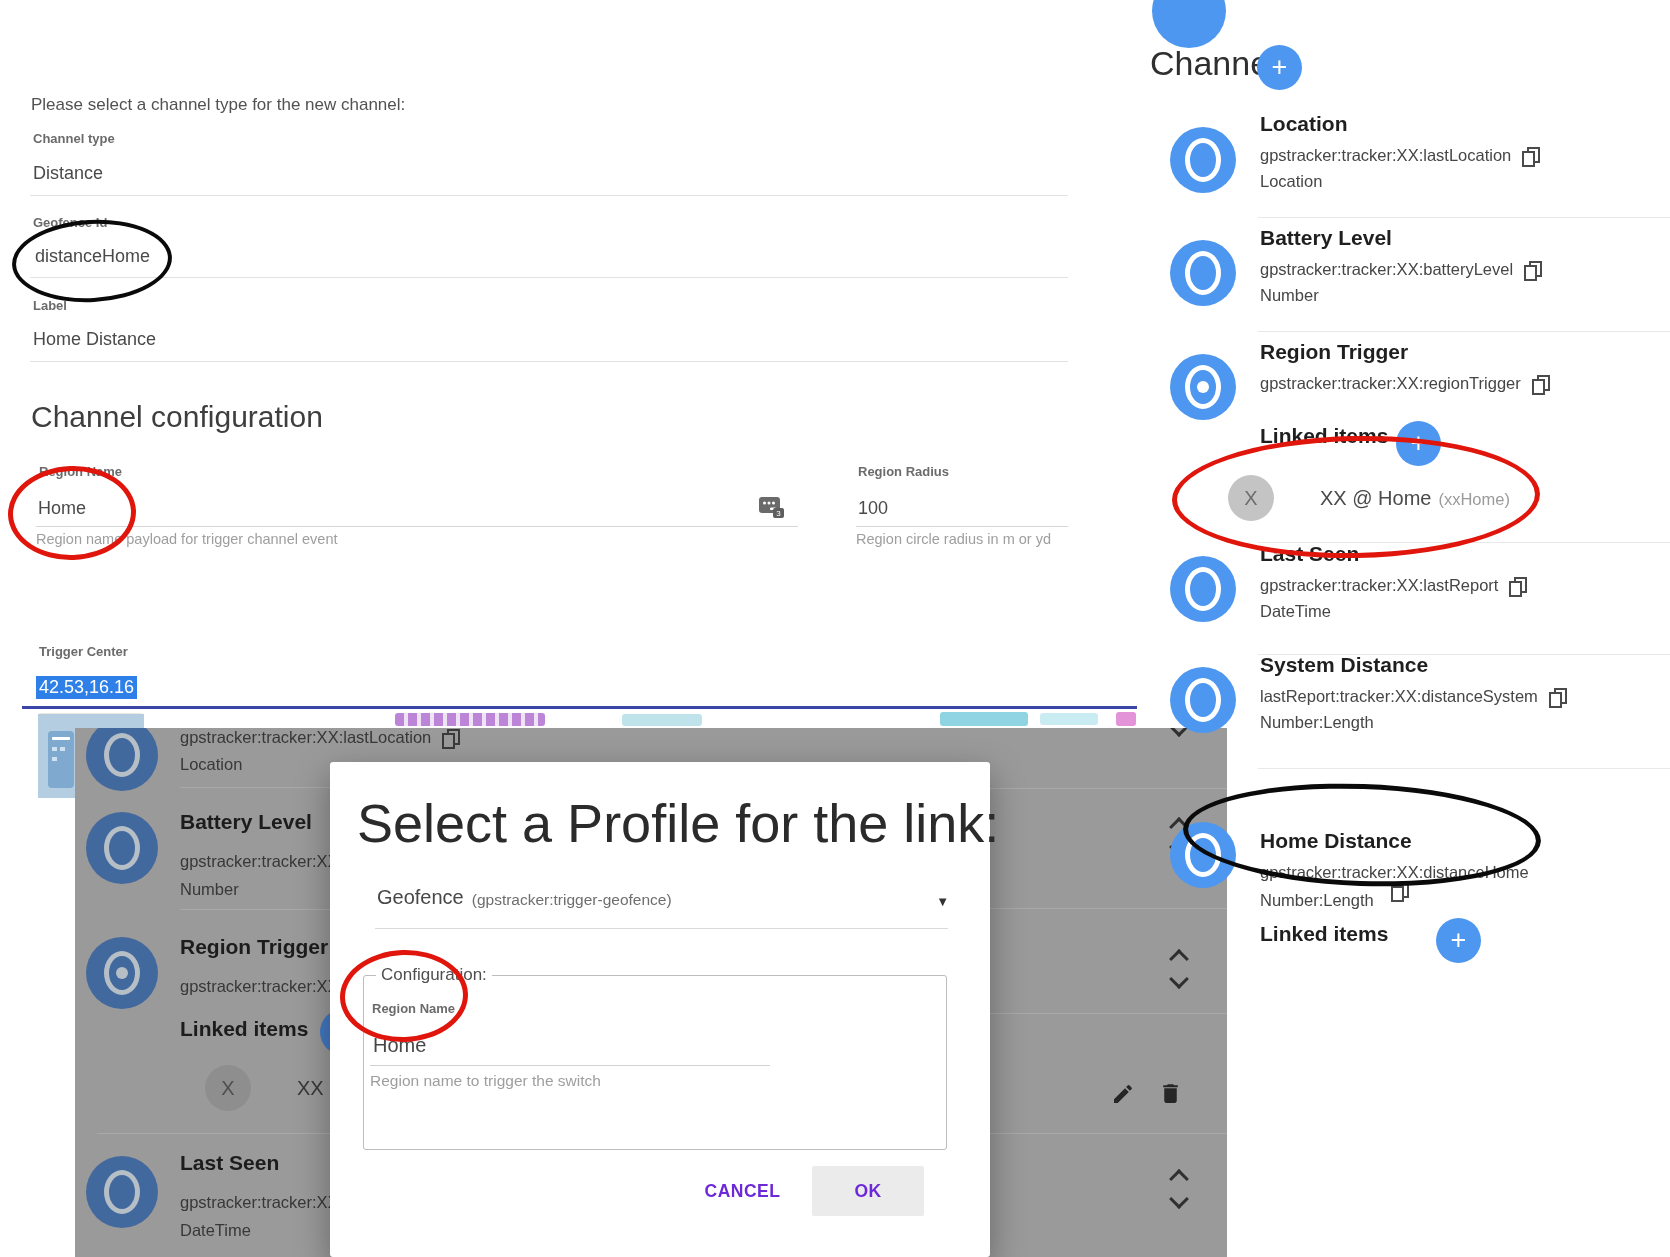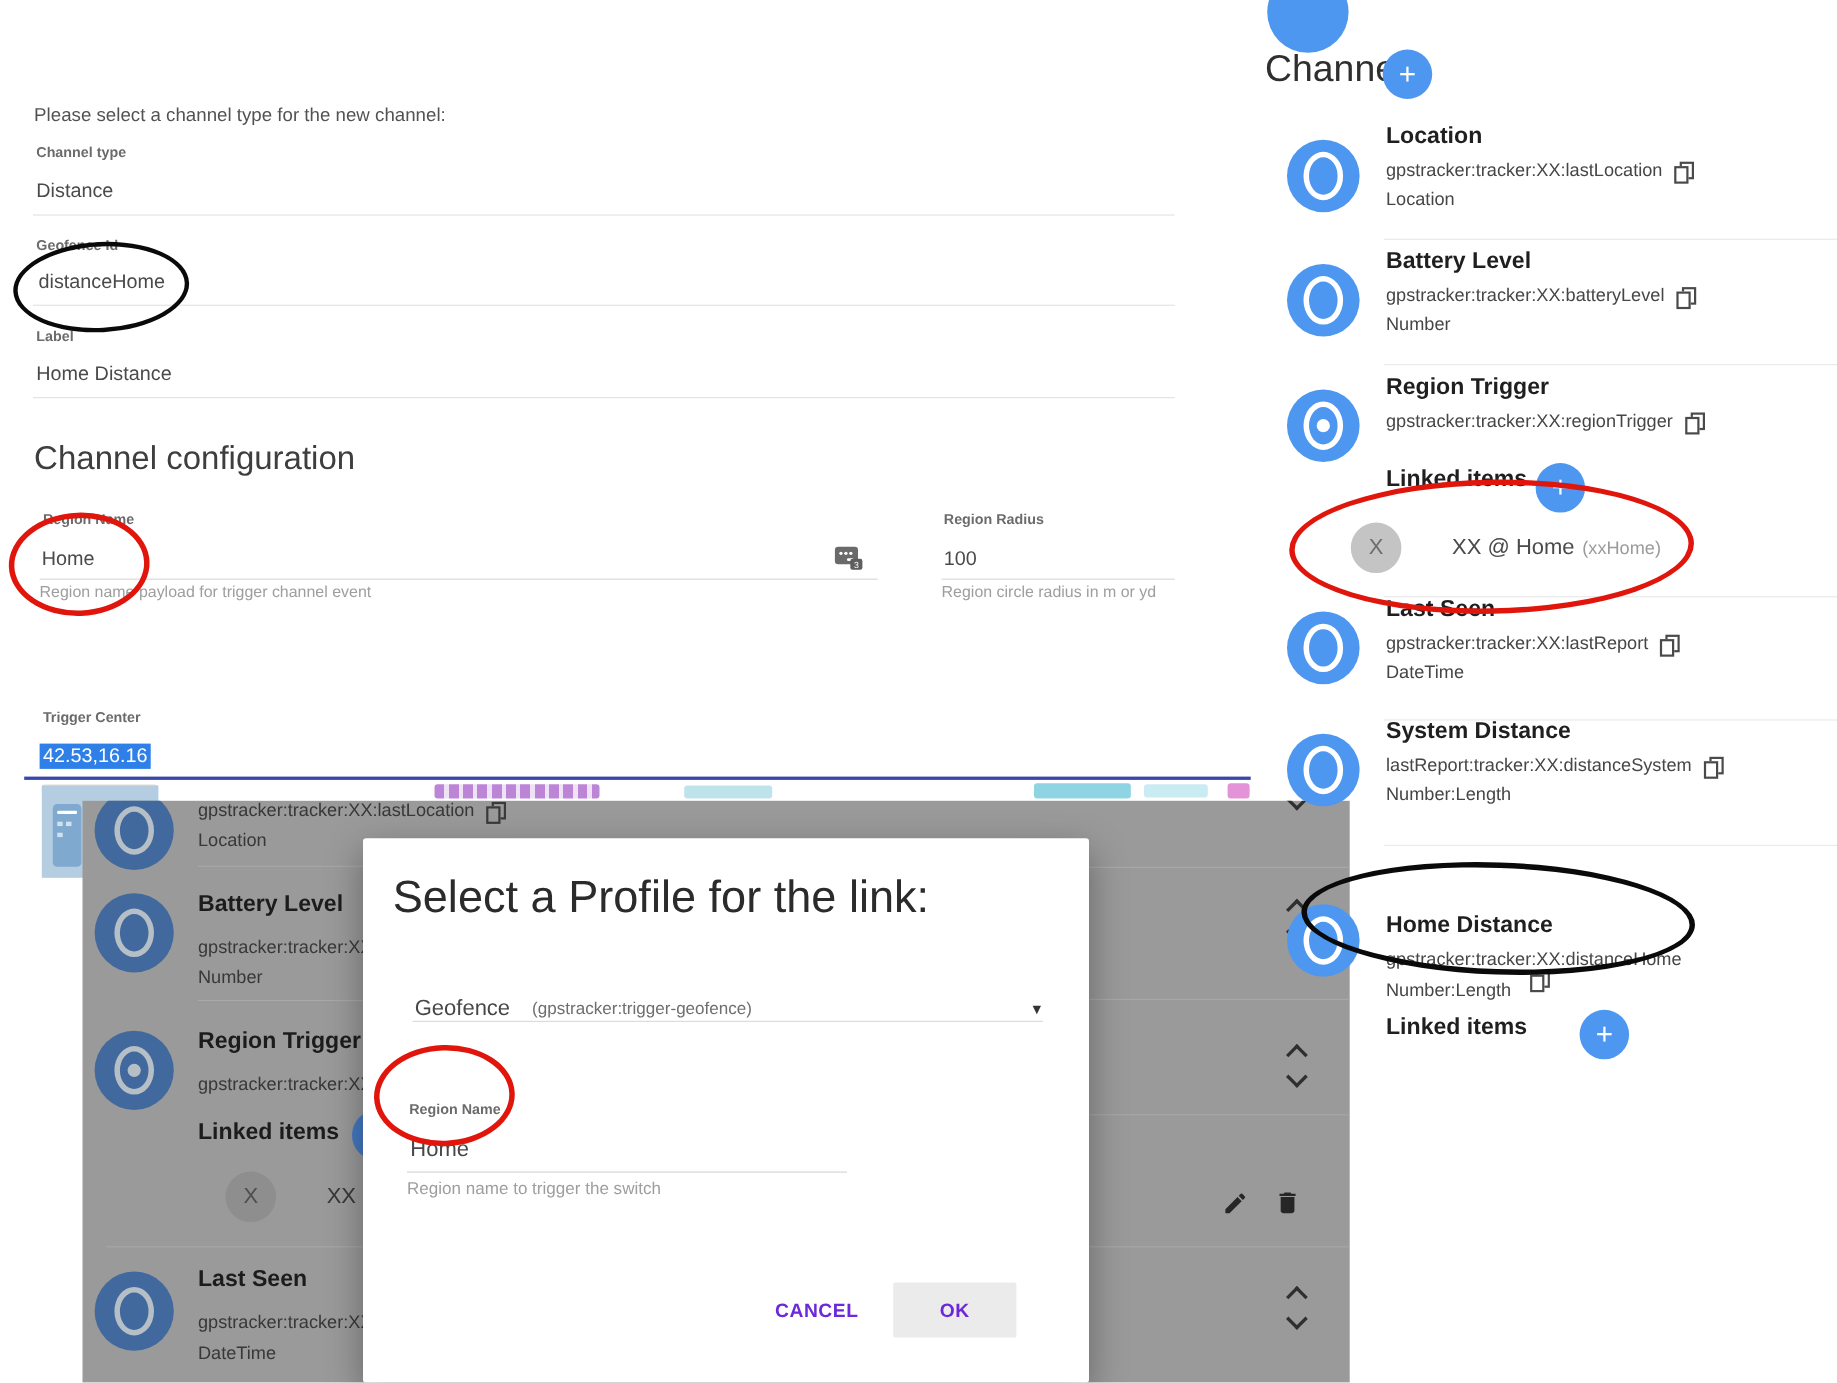--- a/index.html
+++ b/index.html
@@ -39,21 +39,21 @@
   #overlay .circle{background:#41699e;}
   #overlay .cdiv{background:#a9a9a9;}
   #overlay .copy::after{background:#9a9a9a;}
   #overlay .copy::before,#overlay .copy::after{border-color:#3a3a3a;}
   .chev{position:absolute;width:11px;height:11px;border-style:solid;border-color:#2f2f2f;border-width:3px 3px 0 0;}
   .chev.up{transform:rotate(-45deg);}
   .chev.down{transform:rotate(135deg);}
   
   #dialog{left:330px;top:762px;width:660px;height:495px;background:#fff;border-radius:3px;
           box-shadow:0 12px 34px rgba(0,0,0,0.35);z-index:40;}
-  .dtitle{font-size:41px;font-weight:300;color:#2b2b2b;text-align:right;}
+  .dtitle{font-size:54px;font-weight:300;color:#2b2b2b;text-align:right;}
   .dselname{font-size:20px;color:#474747;}
   .dseldetail{font-size:15.5px;color:#6e6e6e;margin-left:8px;}
   .caret{font-size:13px;color:#333;margin-left:auto;}
   .fieldset-box{border:1px solid #bdbdbd;border-radius:3px;}
   .legend{position:absolute;left:12px;top:-11px;background:#fff;padding:0 5px;font-size:17px;color:#4f4f4f;}
   .btn{display:flex;align-items:center;justify-content:center;font-size:17.5px;font-weight:bold;color:#6d28d9;letter-spacing:0.5px;cursor:pointer;}
   .btn.raised{background:#ebebeb;border-radius:2px;}
   
   .ellipse{border-radius:50%;z-index:50;pointer-events:none;}
   .ellipse.red{border:5px solid #e0150b;}
@@ -261,27 +261,30 @@
       <span>gpstracker:tracker:XX:distanceHome</span>
       <span class="copy"></span>
     </div>
   <div class="abs ctype" style="left:1260px;top:891px;z-index:30;">Number:Length</div>
   <div class="abs ctitle" style="left:1260px;top:922px;z-index:30;">Linked items</div>
   <div class="abs fab" style="left:1436px;top:918px;width:45px;height:45px;z-index:30;">+</div>
 
   <div id="dialog" class="abs">
     <div class="abs dtitle" style="left:27px;top:30px;white-space:nowrap;">Select a Profile for the link:</div>
 
-    <div class="abs" style="left:47px;top:144px;width:572px;display:flex;align-items:center;gap:12px;">
+    <div class="abs" style="left:47px;top:124px;width:572px;display:flex;align-items:flex-end;">
       <span class="dselname">Geofence</span>
       <span class="dseldetail">(gpstracker:trigger-geofence)</span>
       <span class="caret">▼</span>
     </div>
     <div class="abs hr" style="left:45px;top:166px;width:573px;background:#d9d9d9;"></div>
 
+    <div class="abs fieldset-box" style="left:33px;top:213px;width:582px;height:173px;">
+      <span class="legend">Configuration:</span>
+    </div>
     <div class="abs flabel" style="left:42px;top:239px;">Region Name</div>
     <div class="abs dselname" style="left:43px;top:272px;">Home</div>
     <div class="abs hr" style="left:40px;top:303px;width:400px;background:#d2d2d2;"></div>
     <div class="abs hint" style="left:40px;top:310px;font-size:15.5px;">Region name to trigger the switch</div>
 
     <div class="abs btn" style="left:355px;top:407px;width:115px;height:44px;">CANCEL</div>
     <div class="abs btn raised" style="left:482px;top:404px;width:112px;height:50px;">OK</div>
   </div>
 
   <div class="abs ellipse black" style="left:12px;top:220px;width:152px;height:74px;transform:rotate(-3deg);border-width:4.5px;"></div>

